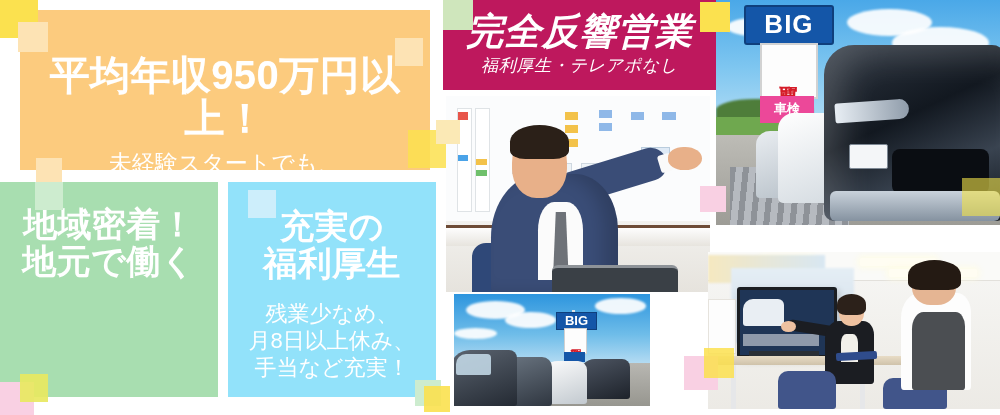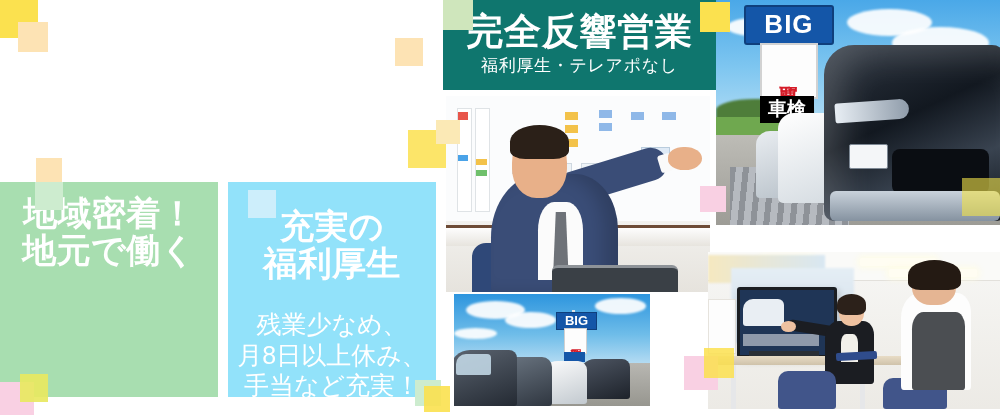--- a/index.html
+++ b/index.html
@@ -55,39 +55,39 @@
     margin-top: 9px;
   }
 
   
   #panel-local {
     left: 0px; top: 182px; width: 218px; height: 215px;
     background: #a8deb0;
   }
   #panel-local .headline {
     font-size: 34px;
-    margin-top: 13px;
+    margin-top: 24px;
   }
   #panel-local .subline {
     font-size: 23px;
     margin-top: 18px;
   }
 
   
   #panel-benefits {
     left: 228px; top: 182px; width: 208px; height: 215px;
     background: #92e2fa;
   }
   #panel-benefits .headline {
     font-size: 34px;
     margin-top: 26px;
   }
   #panel-benefits .subline {
-    font-size: 25px;
-    margin-top: 28px;
+    font-size: 22px;
+    margin-top: 20px;
   }
 
   
   #panel-inbound {
     left: 443px; top: 0px; width: 273px; height: 90px;
     background: #9acb72;
   }
   #panel-inbound .headline {
     font-size: 37px;
     margin-top: 12px;
@@ -207,23 +207,23 @@
   }
   #big-sign-mid {
     left: 15.5%; top: 19%; width: 19%; height: 23%;
     background: #fdfdfd; border: 2px solid #d2d2d2;
     display: flex; align-items: center; justify-content: center;
     color: #d51c28; font-weight: 800; font-size: 19px;
     line-height: 1; writing-mode: vertical-rl;
   }
   #big-sign-low {
     left: 15.5%; top: 42.5%; width: 19%; height: 12%;
-    background: #000000;
+    background: #ec4899;
     display: flex; align-items: center; justify-content: center;
-    color: #fff; font-weight: 700; font-size: 19px;
+    color: #fff; font-weight: 700; font-size: 13px;
   }
   #big-car-front {
     left: 38%; bottom: 2%; width: 64%; height: 78%;
     background: linear-gradient(155deg,#2f3742 0%, #121820 42%, #394350 70%, #0d1219 100%);
     border-radius: 30px 14px 10px 10px;
     box-shadow: inset 18px 10px 34px rgba(255,255,255,.18);
   }
   #big-car-grille {
     left: 62%; bottom: 14%; width: 34%; height: 20%;
     background: #0a0d12; border-radius: 8px;
@@ -418,35 +418,40 @@
   .vis-hidden {
     position: absolute; width: 1px; height: 1px;
     overflow: hidden; clip: rect(0 0 0 0); white-space: nowrap;
   }
 </style>
 </head>
 <body>
 
 <div id="banner" style="width: 1000px; height: 415px; background: rgb(255, 255, 255);">
 
+  <div class="panel abs" id="panel-salary" style="background: rgb(252, 203, 126); color: rgb(255, 255, 255);">
+    <div class="headline">平均年収950万円以上！</div>
+    <div class="subline">未経験スタートでも、
+月収70万円可能です！</div>
+  </div>
 
   <div class="panel abs" id="panel-local" style="background: rgb(168, 222, 176); color: rgb(255, 255, 255);">
     <div class="headline">地域密着！
 地元で働く</div>
   </div>
 
   <div class="panel abs" id="panel-benefits" style="background: rgb(146, 226, 250); color: rgb(255, 255, 255);">
     <div class="headline">充実の
 福利厚生</div>
     <div class="subline">残業少なめ、
 月8日以上休み、
 手当など充実！</div>
   </div>
 
-  <div class="panel abs" id="panel-inbound" style="background: #0f766e; color: rgb(255, 255, 255);">
+  <div class="panel abs" id="panel-inbound" style="background: #be185d; color: rgb(255, 255, 255); font-style: italic;">
     <div class="headline">完全反響営業</div>
     <div class="subline">福利厚生・テレアポなし</div>
   </div>
 
   <div class="photo" id="photo-salesman">
     <div class="scene">
       <div class="ph" id="ws-board"></div>
       <div class="ph ws-col" style="left:4%;top:6%;width:5%;height:52%;"></div>
       <div class="ph ws-col" style="left:11%;top:6%;width:5%;height:52%;"></div>
       <div class="ph ws-note" style="left:4.5%;top:8%;width:4%;height:4%;background:#e8554a;"></div>

